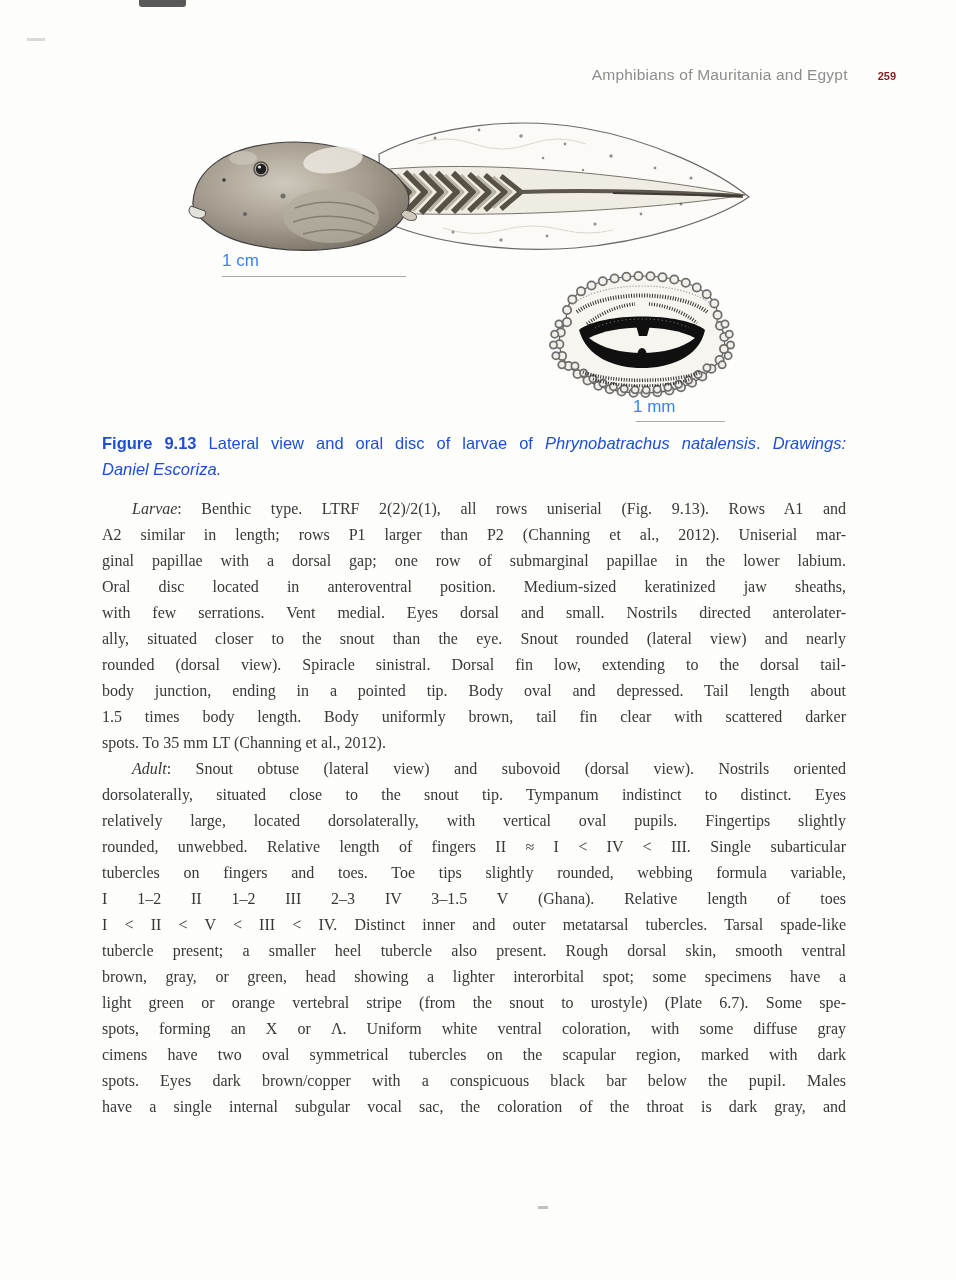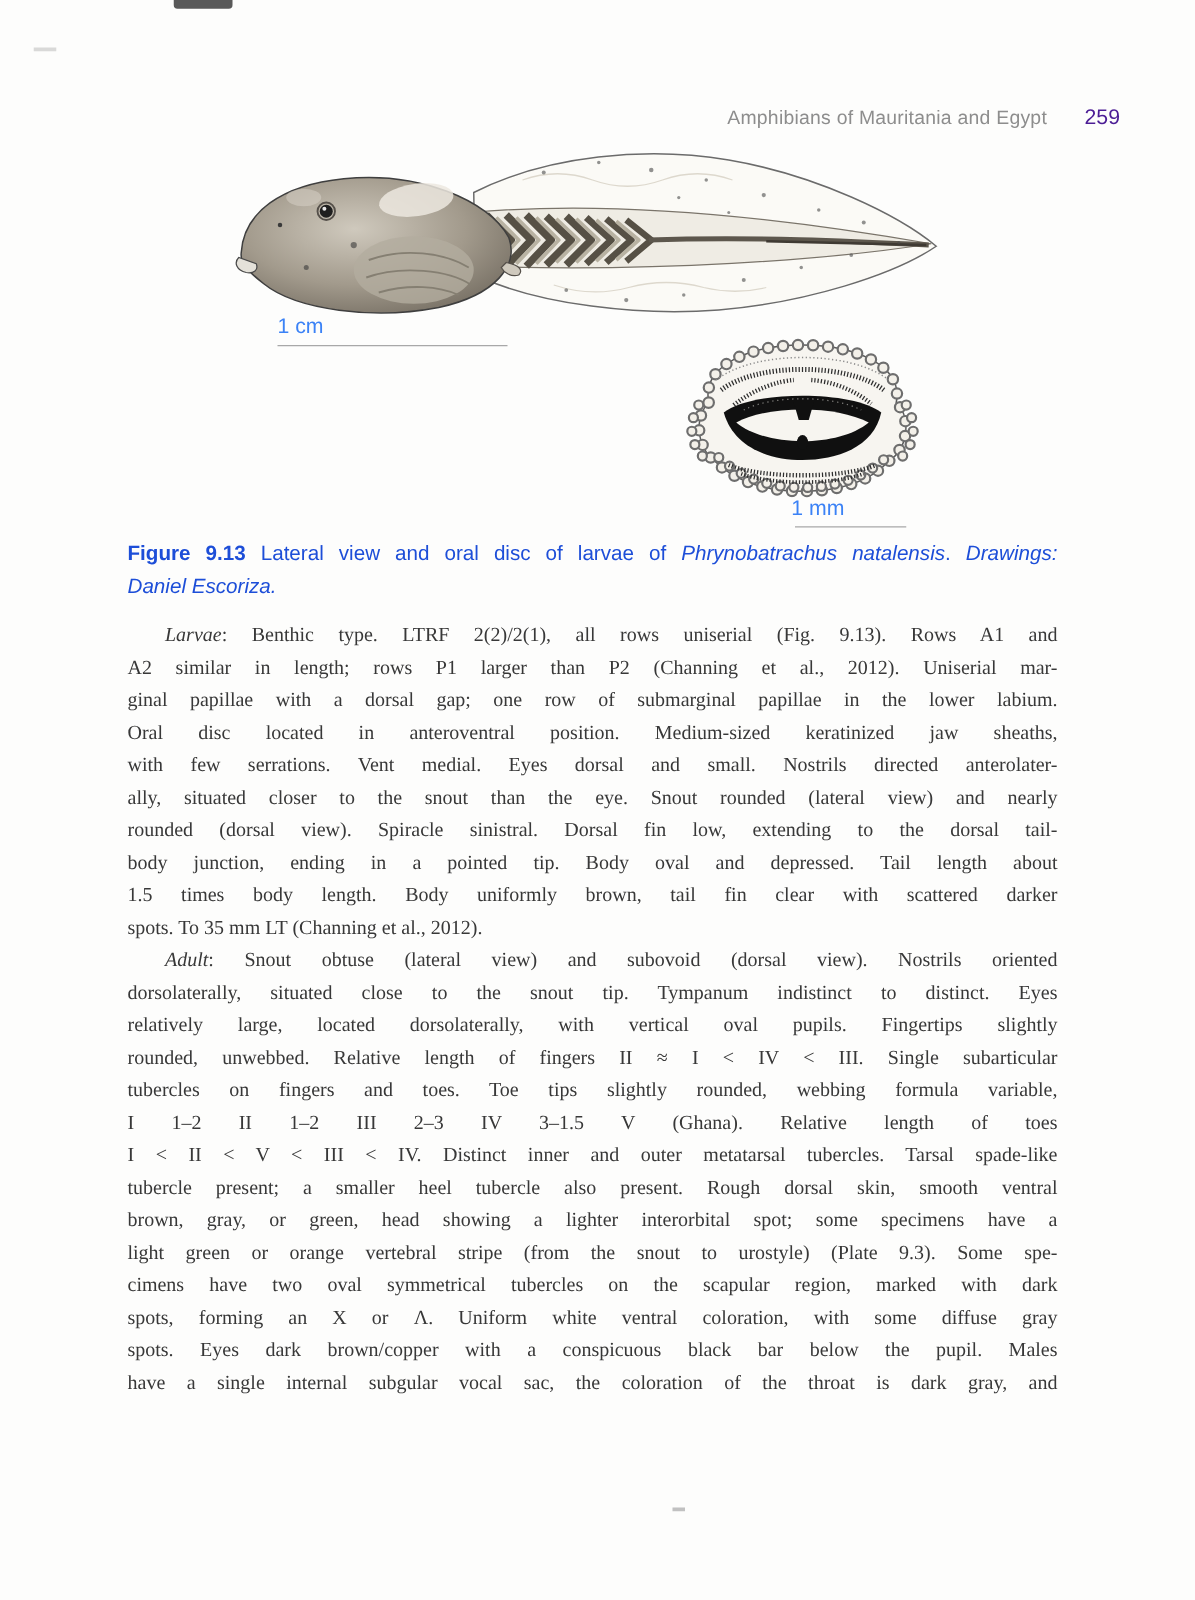--- a/index.html
+++ b/index.html
@@ -2,23 +2,23 @@
 <html><head>
 <meta charset="utf-8">
 <style>
   html,body{margin:0;padding:0;}
   body{width:956px;height:1280px;background:#ffffff;position:relative;
        font-family:"Liberation Serif",serif;}
   .page{position:absolute;left:0;top:0;width:956px;height:1280px;background:#fdfdfc;overflow:hidden;}
 
   
   .running-head{position:absolute;top:66px;right:60px;display:flex;align-items:baseline;gap:30px;
-                font-family:"Liberation Sans",sans-serif;margin-top:18px;}
+                font-family:"Liberation Sans",sans-serif;}
   .rh-title{font-size:15.5px;color:#8d8d8d;letter-spacing:.2px;}
-  .rh-page{font-size:17px;color:#4c1d95;font-weight:normal;}
+  .rh-page{font-size:11px;color:#7f1d1d;font-weight:bold;}
 
   
   .fig-area{position:absolute;left:0;top:100px;width:956px;height:330px;}
   .tadpole-wrap{position:absolute;left:183px;top:10px;width:580px;height:152px;}
   .oraldisc-wrap{position:absolute;left:543px;top:166px;width:198px;height:132px;}
 
   .scale-label{position:absolute;font-family:"Liberation Sans",sans-serif;color:#3b82f6;}
   .scale-label-cm{left:222px;top:151px;font-size:17px;}
   .scale-line-cm{position:absolute;left:222px;top:176px;width:184px;height:1px;background:#a8a8a8;}
   .scale-label-mm{left:633px;top:297px;font-size:17px;}
@@ -201,20 +201,20 @@
       <div class="jline shortline"><span>spots. To 35 mm LT (Channing et al., 2012).</span></div>
       <div class="jline indent"><span class="it">Adult</span><span>: Snout obtuse (lateral view) and subovoid (dorsal view). Nostrils oriented</span></div>
       <div class="jline"><span>dorsolaterally, situated close to the snout tip. Tympanum indistinct to distinct. Eyes</span></div>
       <div class="jline"><span>relatively large, located dorsolaterally, with vertical oval pupils. Fingertips slightly</span></div>
       <div class="jline"><span>rounded, unwebbed. Relative length of fingers II ≈ I &lt; IV &lt; III. Single subarticular</span></div>
       <div class="jline"><span>tubercles on fingers and toes. Toe tips slightly rounded, webbing formula variable,</span></div>
       <div class="jline"><span>I 1–2 II 1–2 III 2–3 IV 3–1.5 V (Ghana). Relative length of toes</span></div>
       <div class="jline"><span>I &lt; II &lt; V &lt; III &lt; IV. Distinct inner and outer metatarsal tubercles. Tarsal spade-like</span></div>
       <div class="jline"><span>tubercle present; a smaller heel tubercle also present. Rough dorsal skin, smooth ventral</span></div>
       <div class="jline"><span>brown, gray, or green, head showing a lighter interorbital spot; some specimens have a</span></div>
-      <div class="jline"><span>light green or orange vertebral stripe (from the snout to urostyle) (Plate 9.3). Some spe-</span></div>
+      <div class="jline"><span>light green or orange vertebral stripe (from the snout to urostyle) (Plate 6.7). Some spe-</span></div>
+      <div class="jline"><span>spots, forming an X or Λ. Uniform white ventral coloration, with some diffuse gray</span></div>
       <div class="jline"><span>cimens have two oval symmetrical tubercles on the scapular region, marked with dark</span></div>
-      <div class="jline"><span>spots, forming an X or Λ. Uniform white ventral coloration, with some diffuse gray</span></div>
       <div class="jline"><span>spots. Eyes dark brown/copper with a conspicuous black bar below the pupil. Males</span></div>
       <div class="jline"><span>have a single internal subgular vocal sac, the coloration of the throat is dark gray, and</span></div>
     </div>
 
 </div>
 
 </body></html>

